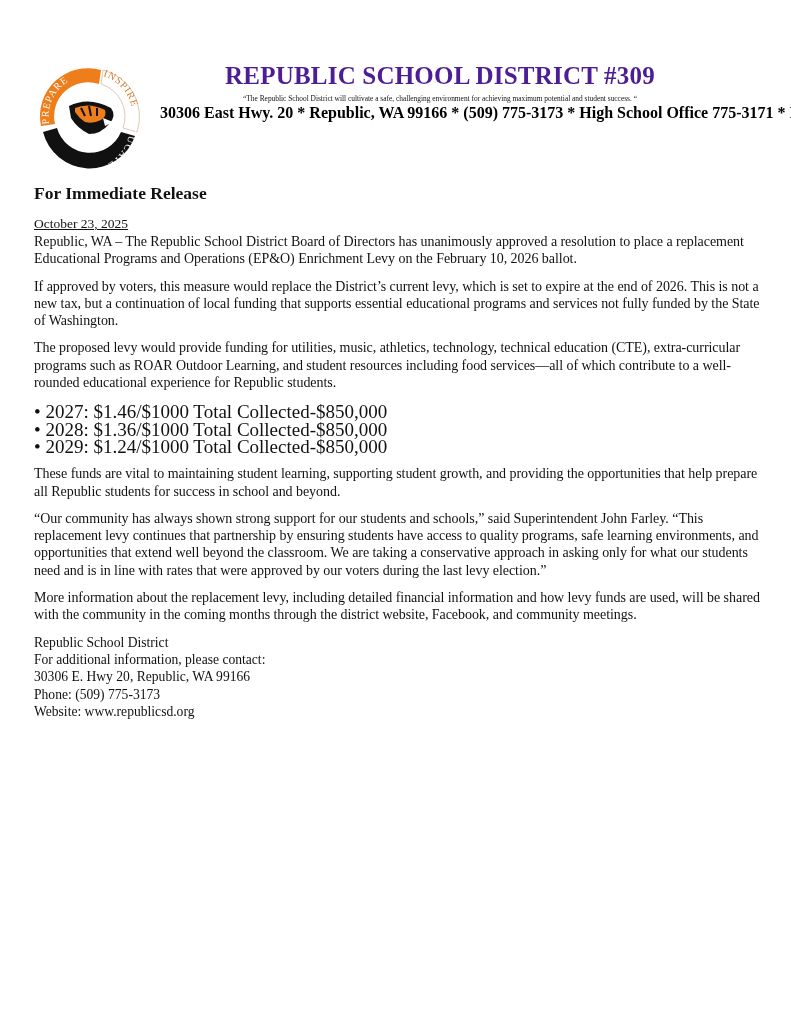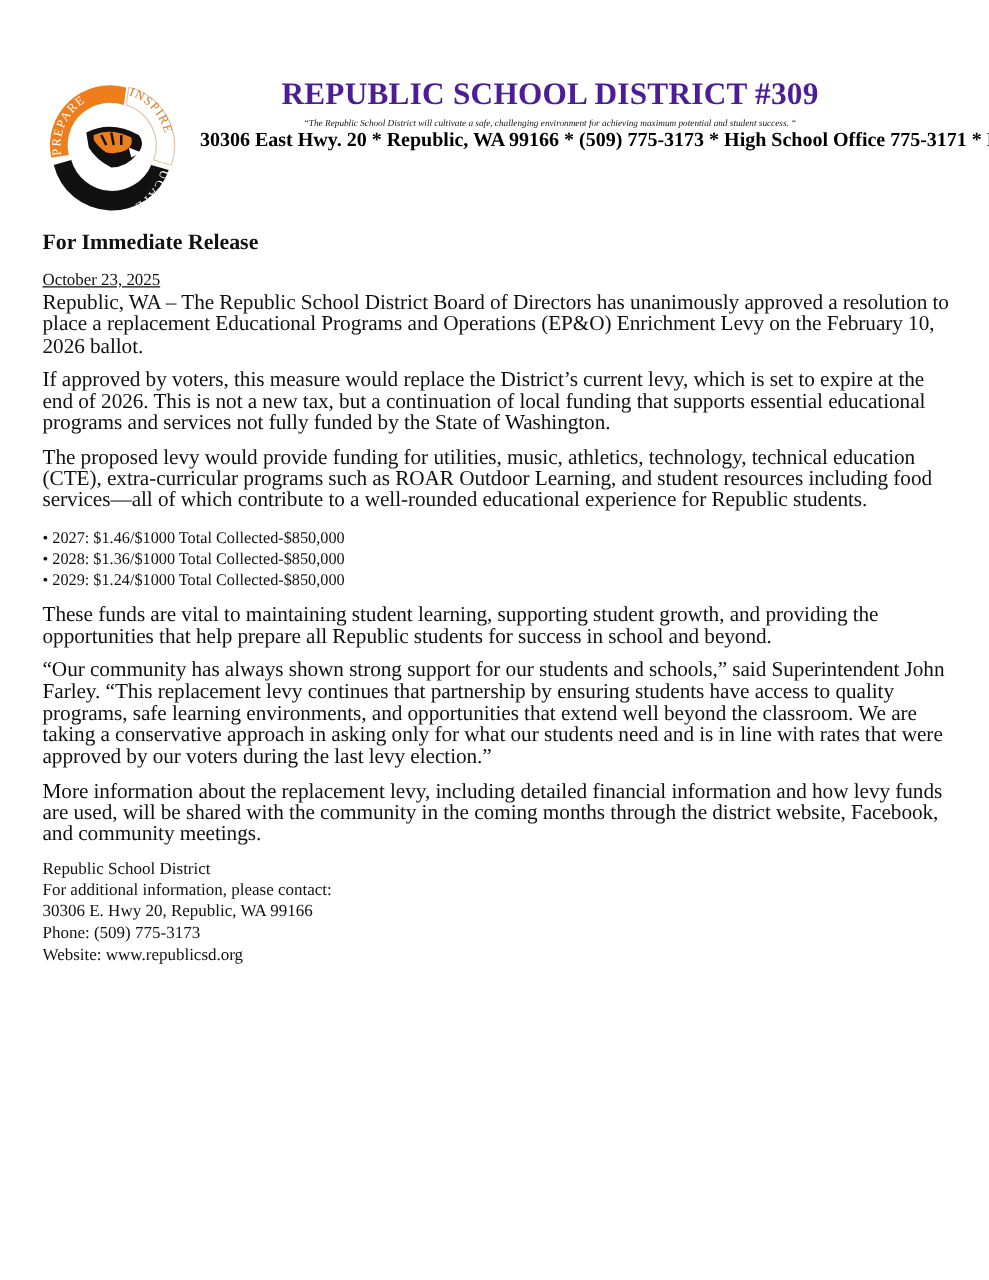--- a/index.html
+++ b/index.html
@@ -4,33 +4,33 @@
 <style>
   html, body { margin: 0; padding: 0; background: #ffffff; }
   body { width: 791px; height: 1024px; position: relative; overflow: hidden; color: #111; }
   .page { position: absolute; left: 0; top: 0; width: 791px; height: 1024px; background: #fff; }
 
   
   .logo { position: absolute; left: 33px; top: 62px; width: 112px; height: 108px; }
   .lh-title { position: absolute; left: 170px; top: 62px; width: 540px; text-align: center;
     font-family: "Liberation Serif", serif; font-weight: bold; font-size: 25px; letter-spacing: 0.2px; color: #4c1d95; }
   .lh-motto { position: absolute; left: 160px; top: 94px; width: 560px; text-align: center;
-    font-family: "Liberation Serif", serif; font-size: 7.4px; color: #111; white-space: nowrap; font-style: italic; }
+    font-family: "Liberation Serif", serif; font-size: 7.4px; color: #111; white-space: nowrap; }
   .lh-contact { position: absolute; left: 160px; top: 104px; width: 560px; text-align: center;
     font-family: "Liberation Serif", serif; font-weight: bold; font-size: 16px; color: #000; white-space: nowrap; }
 
   
   .content { position: absolute; left: 34px; top: 182px; width: 730px;
     font-family: "DejaVu Serif", "Liberation Serif", serif; color: #111; }
   .release { font-family: Liberation Serif, serif; font-weight: bold; font-size: 17.5px; margin: 0; line-height: 22px; }
   .date { font-family: "Liberation Serif", serif; font-size: 13.5px; margin: 11px 0 0 0; line-height: 18px; text-decoration: underline; }
   .headline { font-family: "Liberation Sans", sans-serif; font-weight: bold; font-size: 14.4px; line-height: 21px; margin: 11px 0 0 0; letter-spacing: -0.1px; }
-  p.body { font-family: "Liberation Serif", serif; font-size: 17px; line-height: 17.3px; margin: 0 0 10px 0; letter-spacing: -0.05px; }
+  p.body { font-family: "Liberation Serif", serif; font-size: 14px; line-height: 17.3px; margin: 0 0 10px 0; letter-spacing: -0.05px; }
   .first { margin-top: 0; }
-  ul.levy { list-style: none; margin: 12px 0 10px 0; padding: 0; font-family: "Liberation Serif", serif; font-size: 13px; line-height: 17.3px; }
+  ul.levy { list-style: none; margin: 12px 0 10px 0; padding: 0; font-family: "Liberation Serif", serif; font-size: 19px; line-height: 17.3px; }
   ul.levy li::before { content: "\2022\00a0"; }
   .contact-block { font-family: "Liberation Serif", serif; font-size: 13.6px; line-height: 17.3px; }
   .contact-block div { white-space: nowrap; }
 </style>
 </head>
 <body>
 
 <div class="page">
 
   <div class="logo">

